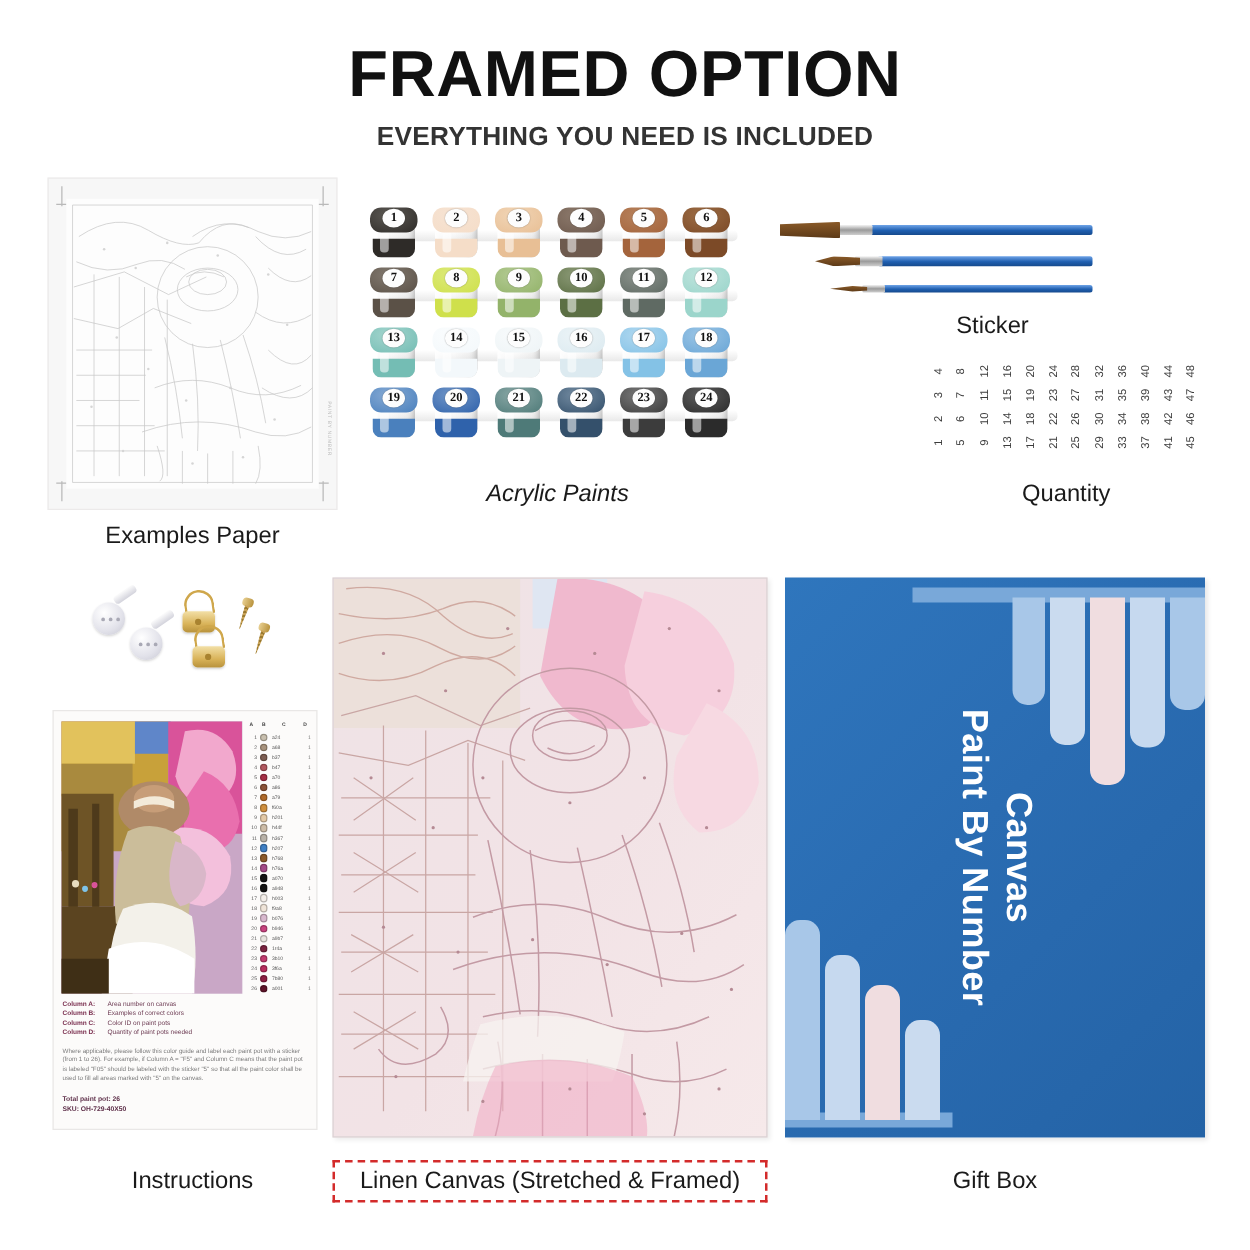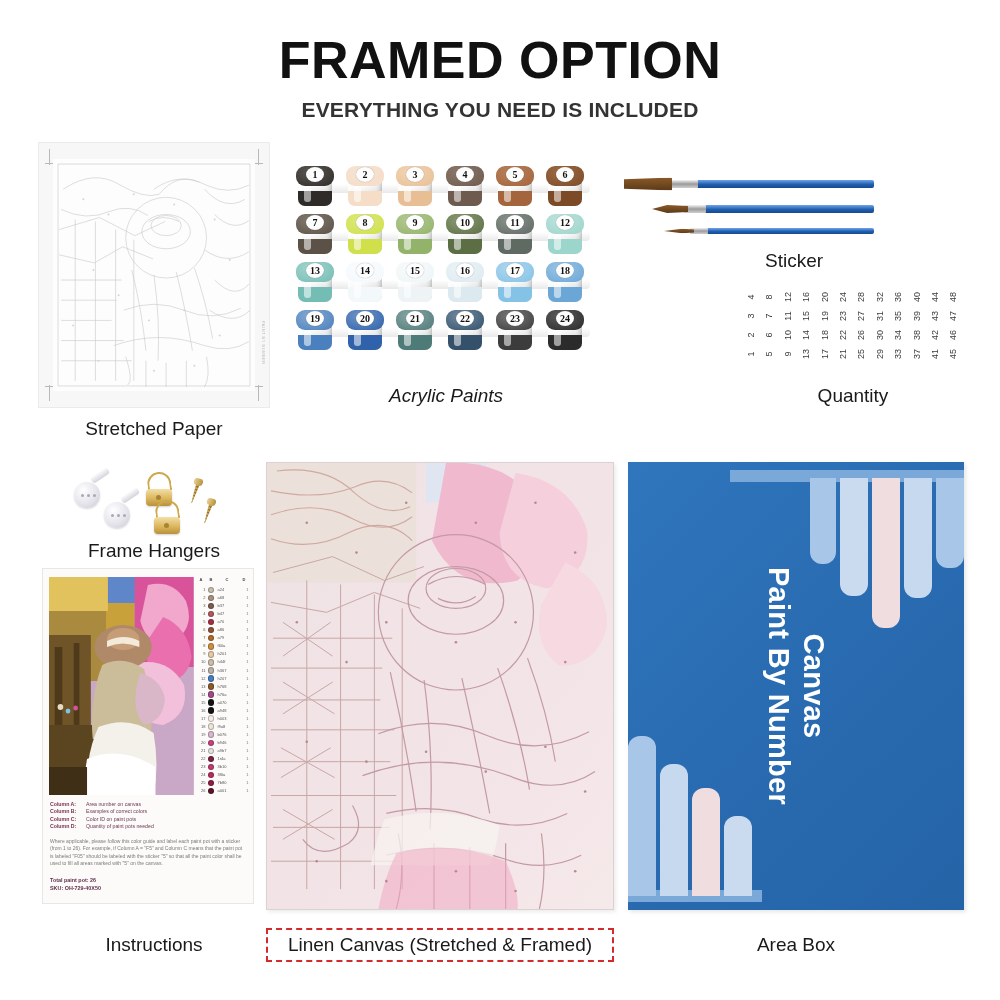--- a/index.html
+++ b/index.html
@@ -261,21 +261,21 @@
             <circle cx="165" cy="175" r="1"></circle>
             <circle cx="45" cy="200" r="1"></circle>
           <circle cx="100" cy="210" r="1"></circle>
             <circle cx="140" cy="205" r="1"></circle>
             <circle cx="20" cy="165" r="1"></circle>
         </g>
       </svg>
     </div>
     <div class="ref-side-text">PAINT BY NUMBER</div>
   </div>
-  <div class="caption" style="left:38px; top:418px; width:232px;">Stretched Paper</div>
+  <div class="caption" style="left:38px; top:418px; width:232px;">Examples Paper</div>
 
   <div class="paints">
       <div class="pot-row" style="top: 0px;">
         <div class="pot-rail"></div>
         <div class="pot" style="left: 0px;">
           <div class="pot-body" style="background:linear-gradient(90deg,rgba(255,255,255,.8),rgba(255,255,255,.25) 45%,rgba(0,0,0,.05));">
             <div class="paintfill" style="background:#2e2b28;"></div>
             <div class="shine"></div>
           </div>
           <div class="pot-lid" style="background:radial-gradient(ellipse at 40% 30%, #5d5a55, #2e2b28);"></div>
@@ -605,21 +605,20 @@
     </div>
     <div class="screw" style="left:135px; top:10px; transform:rotate(18deg);">
       <div class="head"></div>
         <div class="shaft"></div>
     </div>
     <div class="screw" style="left:148px; top:30px; transform:rotate(18deg);">
       <div class="head"></div>
         <div class="shaft"></div>
     </div>
   </div>
-  <div class="caption" style="left:38px; top:540px; width:232px;">Frame Hangers</div>
 
   <div class="instr">
     <div class="instr-top">
       <div class="instr-art">
         <svg viewBox="0 0 152 218" preserveAspectRatio="none">
           <rect width="152" height="218" fill="#c9a7c6"></rect>
           <path d="M0 0 h90 v60 h-90z" fill="#c8a13a"></path>
           <path d="M0 0 h62 v34 h-62z" fill="#e2c25c"></path>
           <path d="M62 0 h30 v26 h-30z" fill="#5f86c9"></path>
           <path d="M90 0 h62 v90 h-62z" fill="#d9539a"></path>
@@ -911,15 +910,15 @@
     <div class="gb-stripe" style="left:0; bottom:14px; width:28px; height:160px; background:#a8c7e8; border-radius:12px 12px 0 0;"></div>
     <div class="gb-stripe" style="left:32px; bottom:14px; width:28px; height:132px; background:#c6d9ef; border-radius:12px 12px 0 0;"></div>
     <div class="gb-stripe" style="left:64px; bottom:14px; width:28px; height:108px; background:#f0dde0; border-radius:12px 12px 0 0;"></div>
     <div class="gb-stripe" style="left:96px; bottom:14px; width:28px; height:80px;  background:#cadbef; border-radius:12px 12px 0 0;"></div>
 
     <div class="gb-text">
       <div>Canvas</div>
       <div>Paint By Number</div>
     </div>
   </div>
-  <div class="caption" style="left:628px; top:934px; width:336px;">Area Box</div>
+  <div class="caption" style="left:628px; top:934px; width:336px;">Gift Box</div>
 
 </div>
 
 </body></html>

